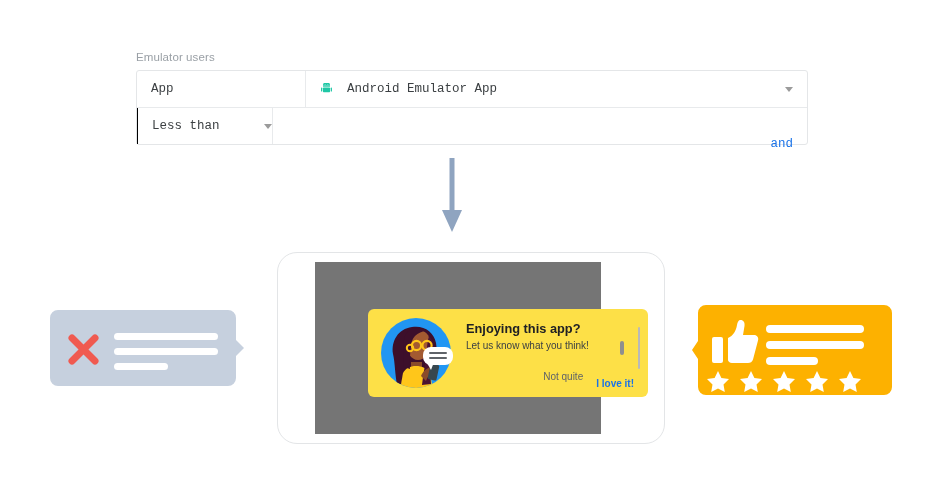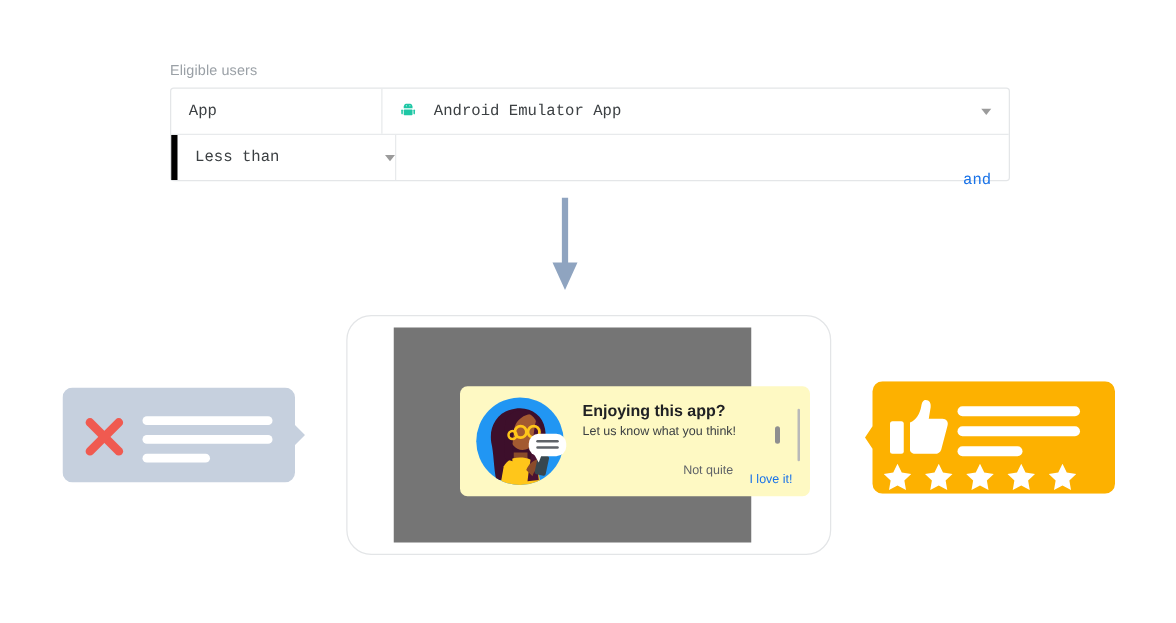--- a/index.html
+++ b/index.html
@@ -92,23 +92,23 @@
   }
 
   
   #field-metric {
     width: 168px;
     padding-left: 14px;
     padding-right: 12px;
   }
   #field-metric .caret { margin-left: auto; }
   #field-operator {
-    width: 180px;
+    width: 136px;
     padding-left: 14px;
-    border-left: 5px solid #000000;
+    border-left: 1px solid #000000;
     border-right: 1px solid #e8eaec;
   }
   #field-operator .caret { margin-left: auto; }
   #field-value {
     flex: 1;
     padding-right: 14px;
     justify-content: flex-end;
   }
   #and-link {
     font-size: 12.5px;
@@ -168,21 +168,21 @@
     border-radius: 2px;
   }
 
   
   #rating-dialog {
     position: absolute;
     left: 53px;
     top: 47px;
     width: 280px;
     height: 88px;
-    background: #fef9c3;
+    background: #fde047;
     border-radius: 6px;
     box-sizing: border-box;
     display: flex;
     overflow: hidden;
   }
   #dialog-illustration {
     width: 96px;
     flex: 0 0 auto;
     display: flex;
     align-items: center;
@@ -215,21 +215,21 @@
     gap: 13px;
   }
   #dialog-negative-button {
     font-size: 10px;
     color: #5f6368;
     cursor: pointer;
   }
   #dialog-positive-button {
     font-size: 10px;
     color: #1a73e8;
-    font-weight: normal;
+    font-weight: bold;
     cursor: pointer;
     margin-top: 15px;
   }
 
   
   #negative-outcome-card {
     position: absolute;
     left: 50px;
     top: 310px;
     width: 194px;
@@ -241,21 +241,21 @@
     top: 305px;
     width: 200px;
     height: 90px;
   }
 </style>
 </head>
 <body>
 
 <div id="audience-form-section">
 
-  <div id="eligible-users-label">Eligible users</div>
+  <div id="eligible-users-label">Emulator users</div>
 
   <div id="condition-card">
 
     <div class="cond-row">
 
       <div class="field" id="field-app">
         <span class="field-text">App</span>
       </div>
 
       <div class="field" id="field-app-value">

